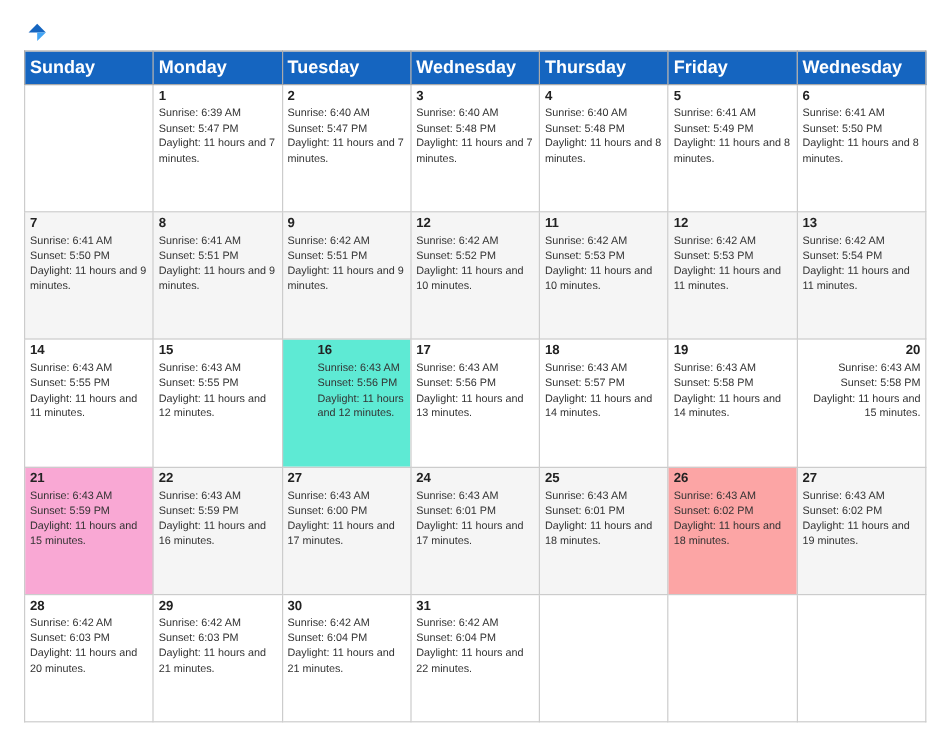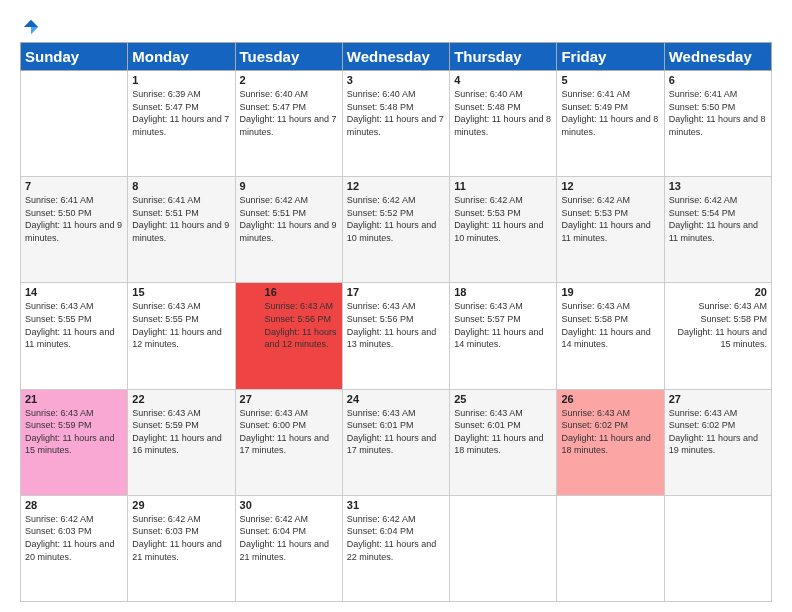--- a/index.html
+++ b/index.html
@@ -230,21 +230,21 @@
             <div class="day-info" style="white-space: pre-line;">Sunrise: 6:43 AM
 Sunset: 5:55 PM
 Daylight: 11 hours and 11 minutes.</div>
           </td>
           <td style="background-color: rgb(255, 255, 255);">
             <div class="day-number">15</div>
             <div class="day-info" style="white-space: pre-line;">Sunrise: 6:43 AM
 Sunset: 5:55 PM
 Daylight: 11 hours and 12 minutes.</div>
           </td>
-          <td style="background-color: #ef4444; padding-left: 29px;">
+          <td style="background-color: #5eead4; padding-left: 29px;">
             <div class="day-number">16</div>
             <div class="day-info" style="white-space: pre-line;">Sunrise: 6:43 AM
 Sunset: 5:56 PM
 Daylight: 11 hours and 12 minutes.</div>
           </td>
           <td style="background-color: rgb(255, 255, 255);">
             <div class="day-number">17</div>
             <div class="day-info" style="white-space: pre-line;">Sunrise: 6:43 AM
 Sunset: 5:56 PM
 Daylight: 11 hours and 13 minutes.</div>

